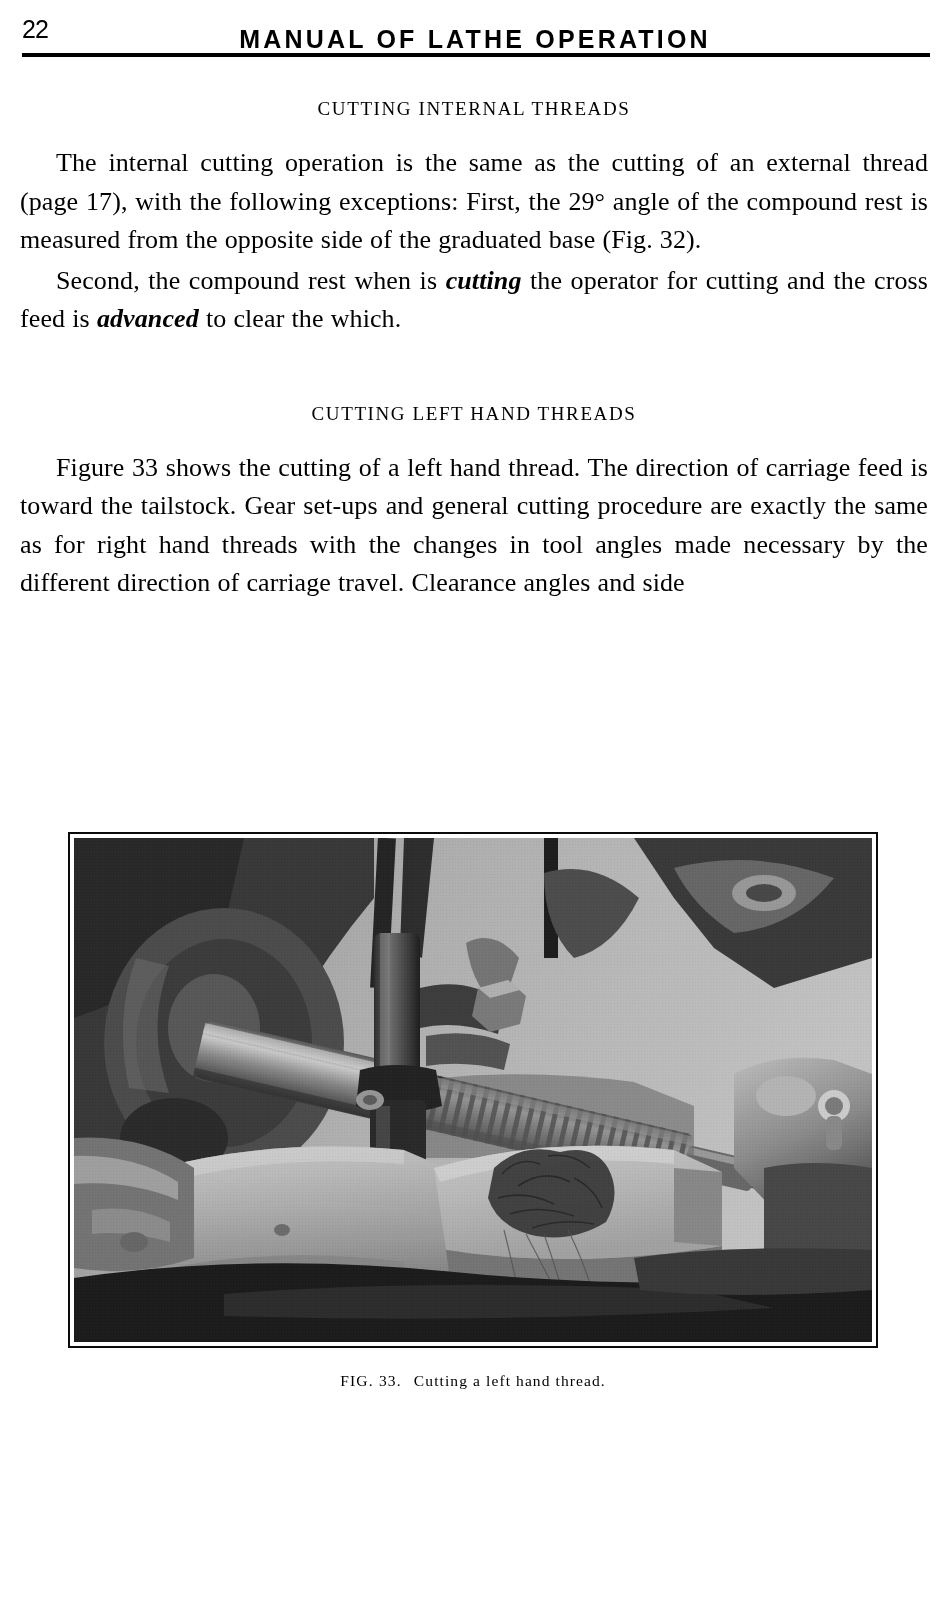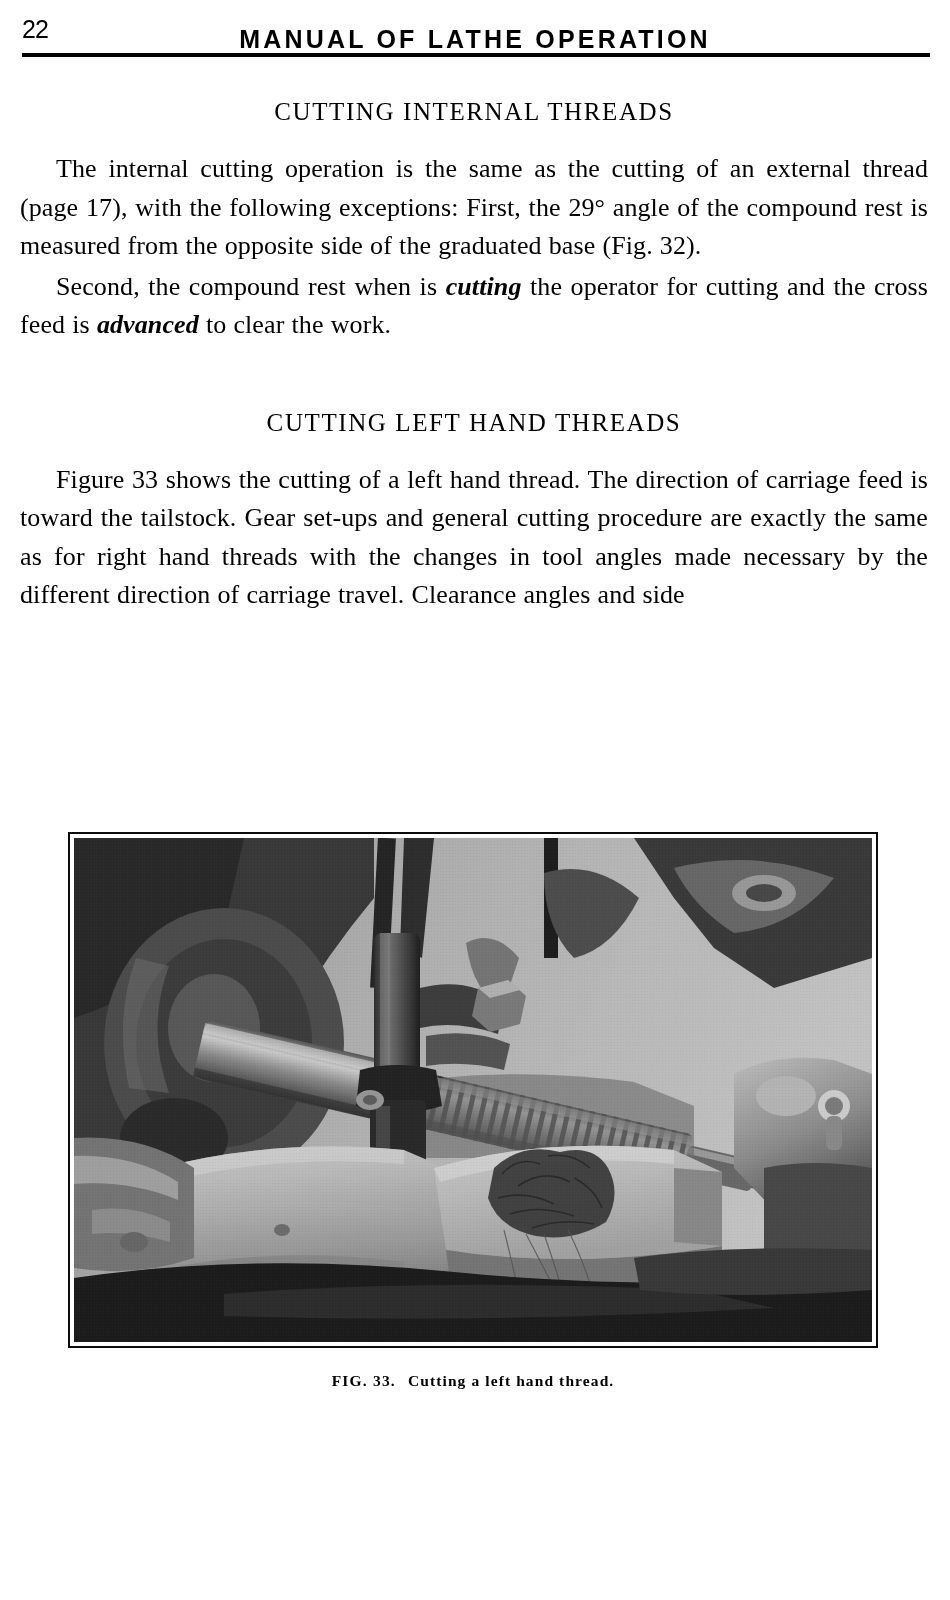--- a/index.html
+++ b/index.html
@@ -65,21 +65,21 @@
   .content {
     position: absolute;
     left: 20px;
     top: 90px;
     width: 908px;
   }
 
   h2.section-head {
     margin: 0;
     font-weight: normal;
-    font-size: 25px;
+    font-size: 19px;
     text-align: center;
     letter-spacing: 1.6px;
     font-family: "Liberation Serif", "DejaVu Serif", serif;
   }
   .sec1-head { padding-top: 8px; }
   .sec2-head { padding-top: 0px; }
 
   p.body-text {
     margin: 0;
     font-size: 26px;
@@ -124,21 +124,21 @@
     bottom: 4px;
     overflow: hidden;
     background: #8a8a8a;
   }
   .photo-svg { display: block; width: 100%; height: 100%; }
 
   .fig-caption {
     margin-top: 24px;
     text-align: center;
     font-size: 15.5px;
-    font-weight: bold;
+    font-weight: normal;
     letter-spacing: 1.1px;
     font-family: "Liberation Serif", "DejaVu Serif", serif;
   }
   .fig-caption .fig-label { letter-spacing: 1.2px; }
   .fig-caption .fig-gap { display: inline-block; width: 12px; }
 
   
   .bottom-text {
     position: absolute;
     left: 20px;
@@ -160,21 +160,21 @@
   <div class="content">
 
     <h2 class="section-head sec1-head">CUTTING INTERNAL THREADS</h2>
 
     <div class="spacer-head-to-text"></div>
 
     <p class="body-text"><span>The internal cutting operation is the same as the cutting of an external thread (page 17), with the following exceptions:  First, the 29° angle of the compound rest is measured from the opposite side of the graduated base (Fig. 32).</span></p>
 
     <div class="spacer-para"></div>
 
-    <p class="body-text"><span>Second, the compound rest when is </span><i>cutting</i><span> the operator for cutting and the cross feed is </span><i>advanced</i><span> to clear the work.</span></p>
+    <p class="body-text"><span>Second, the compound rest when is </span><i>cutting</i><span> the operator for cutting and the cross feed is </span><i>advanced</i><span> to clear the which.</span></p>
 
     <div class="spacer-para"></div>
 
 
     <div class="spacer-sections"></div>
 
     <h2 class="section-head sec2-head">CUTTING LEFT HAND THREADS</h2>
 
     <div class="spacer-head-to-text"></div>
 

